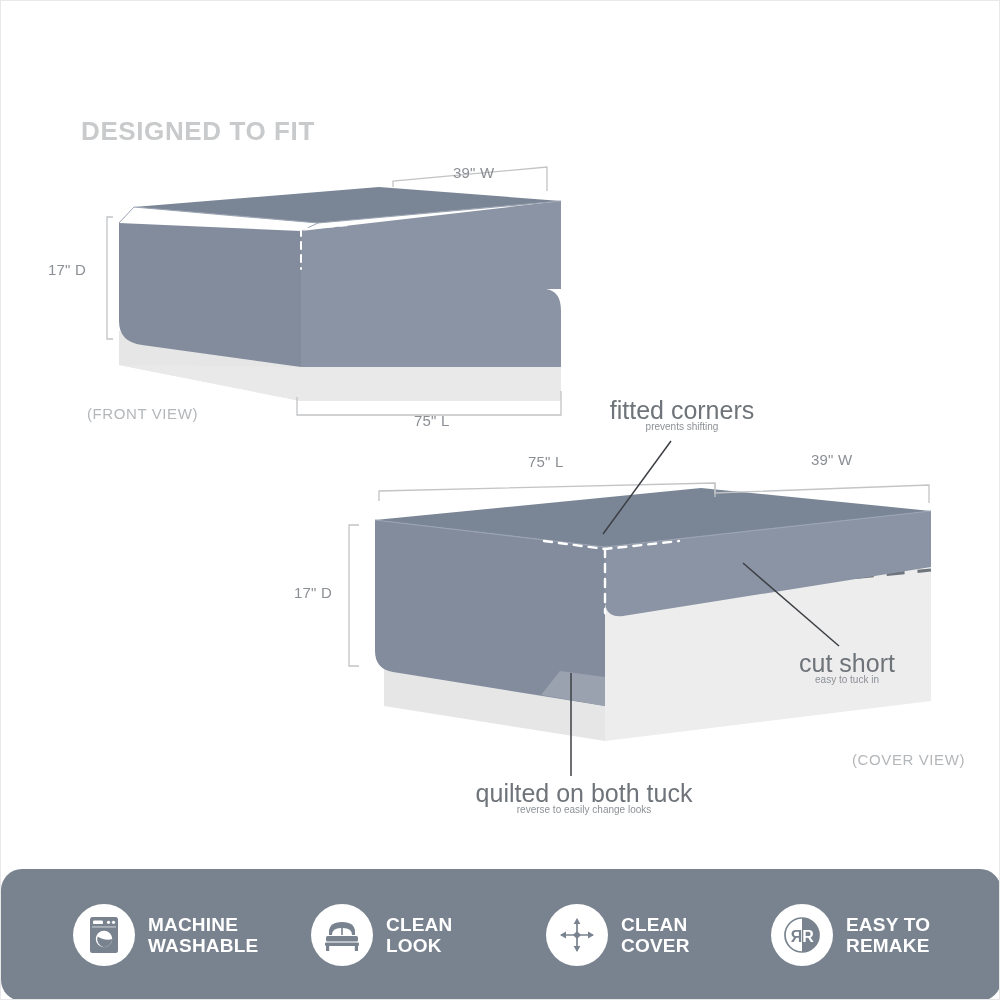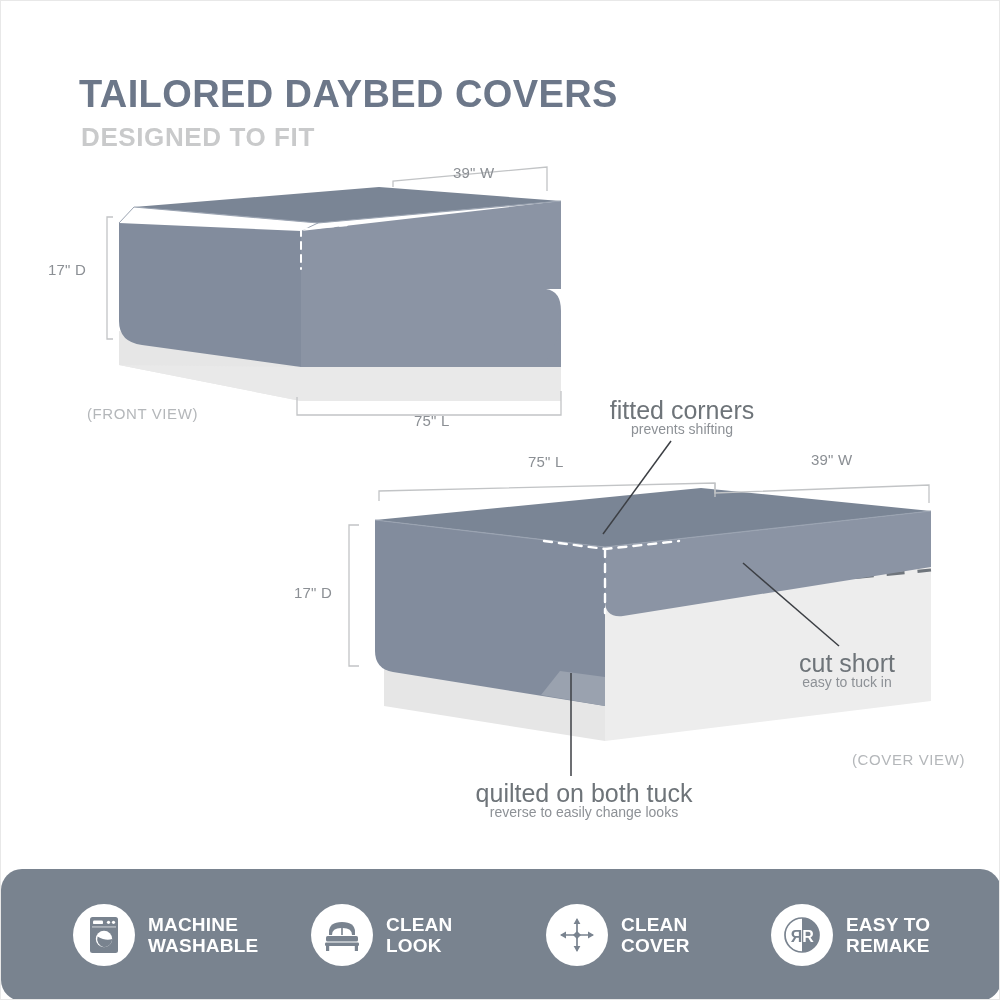--- a/index.html
+++ b/index.html
@@ -30,21 +30,21 @@
 
   
   #title {
     left: 78px; top: 72px;
     font-size: 38px;
     font-weight: bold;
     letter-spacing: 0.4px;
     color: #6c7789;
   }
   #subtitle {
-    left: 80px; top: 121px;
+    left: 80px; top: 115px;
     font-size: 26px;
     font-weight: bold;
     letter-spacing: 0.6px;
     color: #c9cacb;
   }
 
   
   .dim {
     font-size: 15px;
     color: #8b8f94;
@@ -57,21 +57,21 @@
   }
 
   
   .callout-main {
     font-size: 25px;
     color: #6e7479;
     text-align: center;
     transform: translateX(-50%);
   }
   .callout-sub {
-    font-size: 14px;
+    font-size: 10px;
     color: #8d9196;
     text-align: center;
     transform: translateX(-50%);
   }
 
   
   #footer {
     position: absolute;
     left: 0;
     top: 868px;
@@ -188,21 +188,20 @@
       <g fill="none" stroke="#c2c4c6" stroke-width="1.3">
         <path d="M358,524 L348,524 L348,665 L358,665"></path>
       </g>
     </g>
 
     <line x1="670" y1="440" x2="602" y2="533" stroke="#3c3f44" stroke-width="1.5"></line>
     <line x1="838" y1="645" x2="742" y2="562" stroke="#3c3f44" stroke-width="1.5"></line>
     <line x1="570" y1="775" x2="570" y2="672" stroke="#3c3f44" stroke-width="1.5"></line>
   </svg>
 
-  <div class="txt" id="title">TAILORED DAYBED COVERS</div>
   <div class="txt" id="subtitle">DESIGNED TO FIT</div>
 
   <div class="txt dim" style="left:452px; top:163px;">39" W</div>
   <div class="txt dim" style="left:47px; top:260px;">17" D</div>
   <div class="txt dim" style="left:413px; top:411px;">75" L</div>
   <div class="txt viewlabel" style="left:86px; top:404px;">(FRONT VIEW)</div>
 
   <div class="txt dim" style="left:527px; top:452px;">75" L</div>
   <div class="txt dim" style="left:810px; top:450px;">39" W</div>
   <div class="txt dim" style="left:293px; top:583px;">17" D</div>

